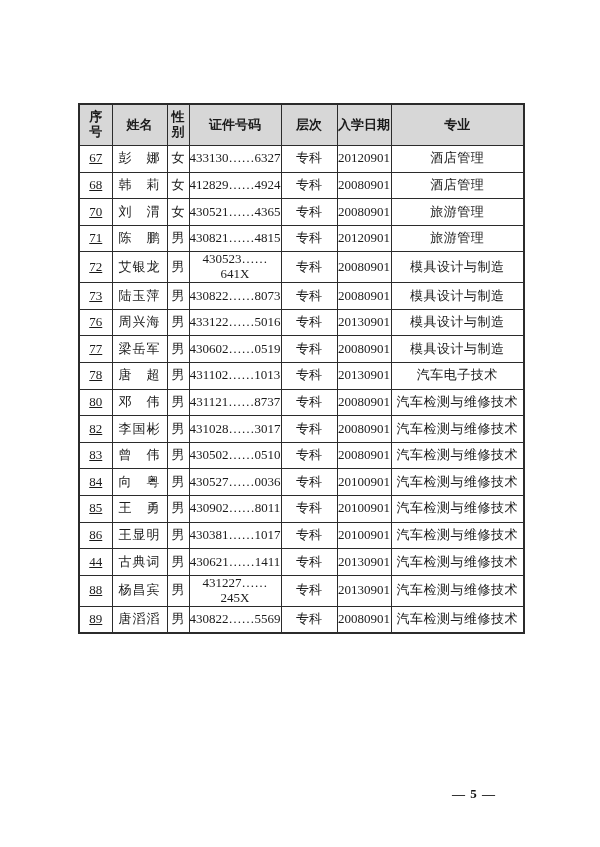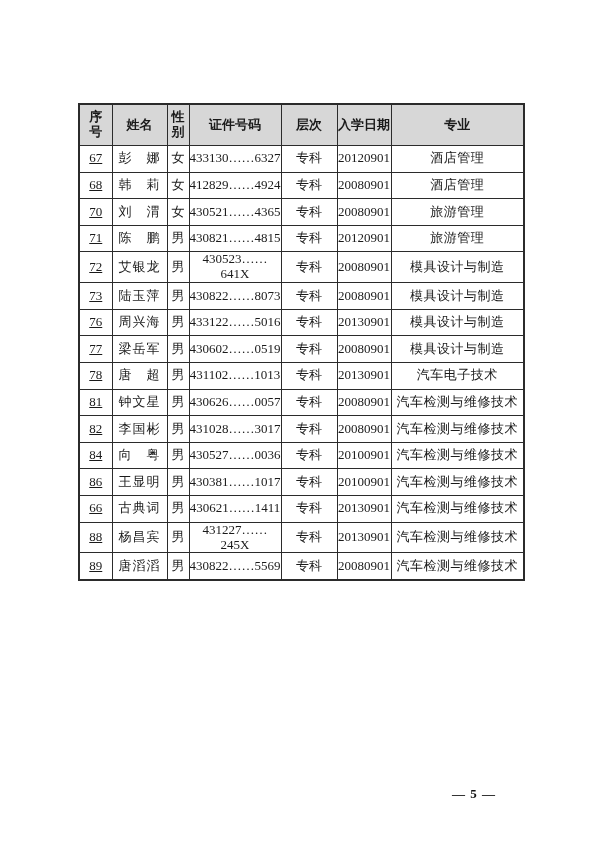--- a/index.html
+++ b/index.html
@@ -165,57 +165,75 @@
         <tr>
           <td class="c-no">78</td>
           <td class="c-name">唐　超</td>
           <td class="c-gender">男</td>
           <td class="c-id">431102……1013</td>
           <td class="c-level">专科</td>
           <td class="c-date">20130901</td>
           <td class="c-major">汽车电子技术</td>
         </tr>
         <tr>
-          <td class="c-no">81</td>
-          <td class="c-name">钟文星</td>
-          <td class="c-gender">男</td>
-          <td class="c-id">430626……0057</td>
+          <td class="c-no">80</td>
+          <td class="c-name">邓　伟</td>
+          <td class="c-gender">男</td>
+          <td class="c-id">431121……8737</td>
           <td class="c-level">专科</td>
           <td class="c-date">20080901</td>
           <td class="c-major">汽车检测与维修技术</td>
         </tr>
         <tr>
           <td class="c-no">82</td>
           <td class="c-name">李国彬</td>
           <td class="c-gender">男</td>
           <td class="c-id">431028……3017</td>
           <td class="c-level">专科</td>
           <td class="c-date">20080901</td>
           <td class="c-major">汽车检测与维修技术</td>
         </tr>
         <tr>
+          <td class="c-no">83</td>
+          <td class="c-name">曾　伟</td>
+          <td class="c-gender">男</td>
+          <td class="c-id">430502……0510</td>
+          <td class="c-level">专科</td>
+          <td class="c-date">20080901</td>
+          <td class="c-major">汽车检测与维修技术</td>
+        </tr>
+        <tr>
           <td class="c-no">84</td>
           <td class="c-name">向　粤</td>
           <td class="c-gender">男</td>
           <td class="c-id">430527……0036</td>
           <td class="c-level">专科</td>
           <td class="c-date">20100901</td>
           <td class="c-major">汽车检测与维修技术</td>
         </tr>
         <tr>
+          <td class="c-no">85</td>
+          <td class="c-name">王　勇</td>
+          <td class="c-gender">男</td>
+          <td class="c-id">430902……8011</td>
+          <td class="c-level">专科</td>
+          <td class="c-date">20100901</td>
+          <td class="c-major">汽车检测与维修技术</td>
+        </tr>
+        <tr>
           <td class="c-no">86</td>
           <td class="c-name">王显明</td>
           <td class="c-gender">男</td>
           <td class="c-id">430381……1017</td>
           <td class="c-level">专科</td>
           <td class="c-date">20100901</td>
           <td class="c-major">汽车检测与维修技术</td>
         </tr>
         <tr>
-          <td class="c-no">66</td>
+          <td class="c-no">44</td>
           <td class="c-name">古典词</td>
           <td class="c-gender">男</td>
           <td class="c-id">430621……1411</td>
           <td class="c-level">专科</td>
           <td class="c-date">20130901</td>
           <td class="c-major">汽车检测与维修技术</td>
         </tr>
         <tr>
           <td class="c-no">88</td>
           <td class="c-name">杨昌宾</td>

